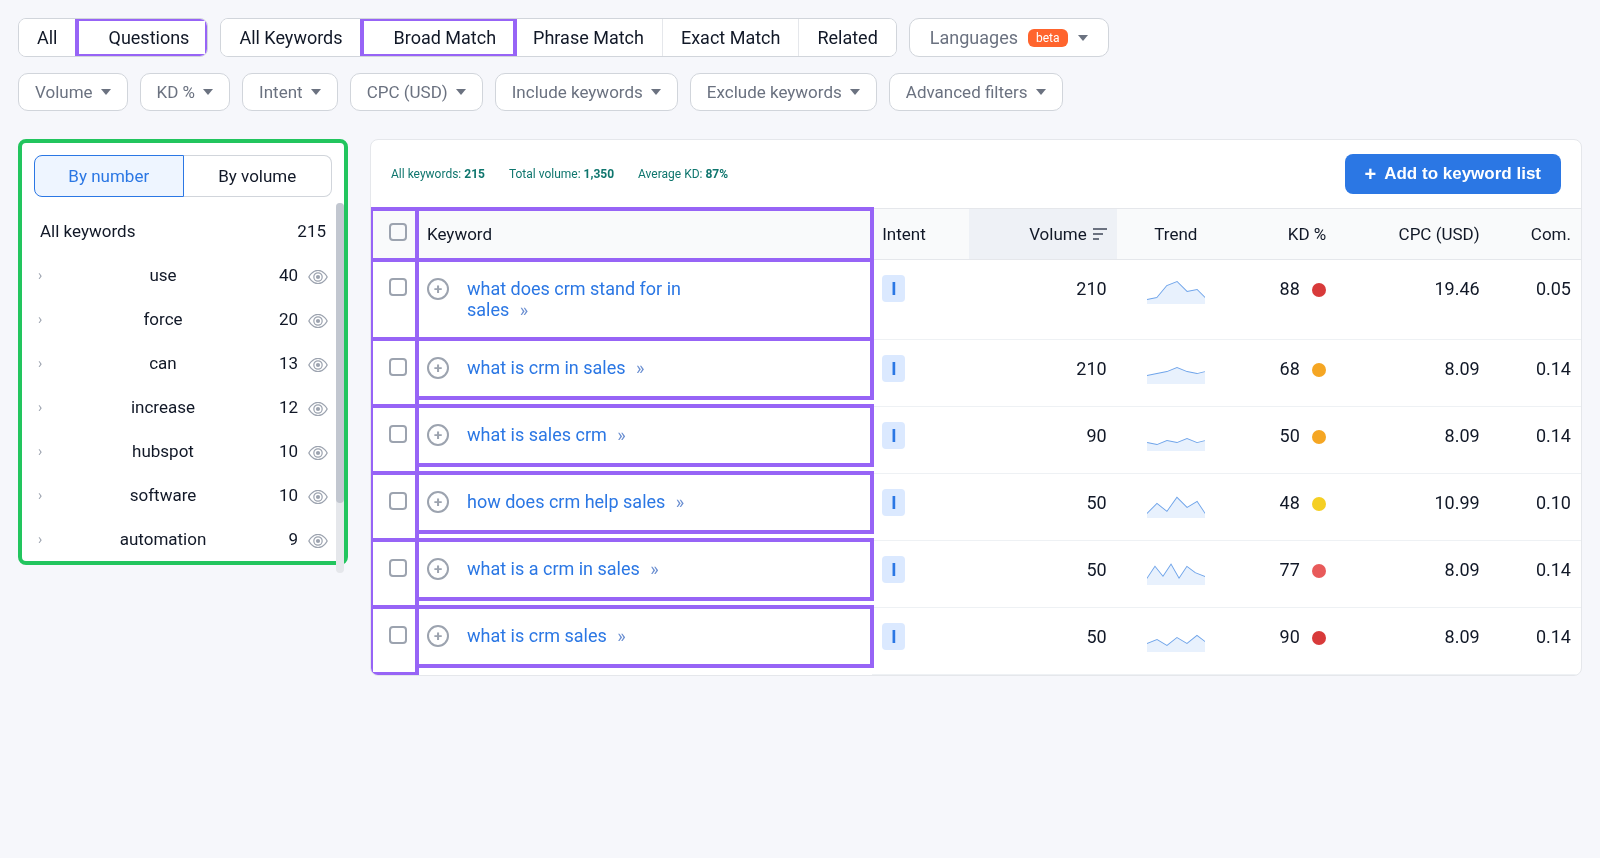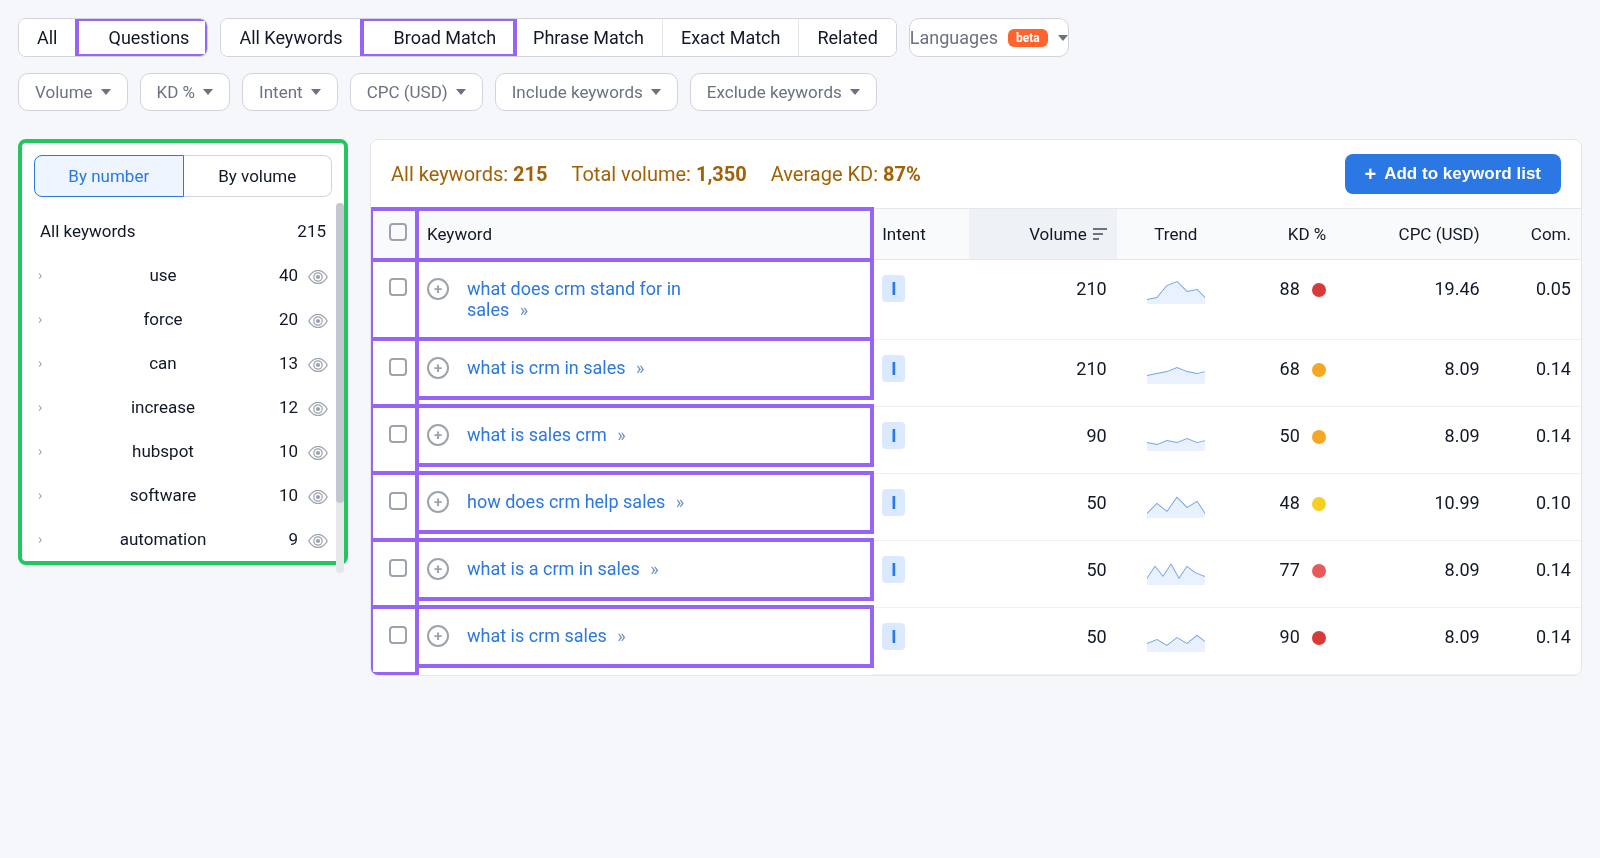--- a/index.html
+++ b/index.html
@@ -3,22 +3,22 @@
 <meta charset="utf-8">
 <style>
 * { box-sizing: border-box; margin: 0; padding: 0; }
 body { font-family: -apple-system, BlinkMacSystemFont, "Segoe UI", Roboto, Helvetica, Arial, sans-serif; background: #f6f7fb; color: #111827; font-size: 16px; padding: 18px; }
 
 .tab-row { display: flex; gap: 12px; align-items: flex-end; margin-bottom: 16px; flex-wrap: wrap; }
 .tab-group { display: inline-flex; background: #fff; border: 1px solid #d1d5db; border-radius: 8px; overflow: hidden; }
 .tab-item { padding: 8px 18px; font-size: 18px; cursor: pointer; border-right: 1px solid #e5e7eb; background:#fff; }
 .tab-item:last-child { border-right: none; }
 .tab-item.hl { outline: 4px solid #9764f6; outline-offset: -2px; position: relative; z-index: 2; padding-left: 32px; }
-.lang-btn { display:inline-flex; align-items:center; gap:10px; padding: 8px 0; border:1px solid #d1d5db; border-radius:10px; background:#fff; font-size:18px; color:#6b7280; cursor:pointer;}
-.beta-badge { background:#ff642d; color:#fff; font-size:12px; font-weight:700; padding:2px 8px; border-radius:6px; }
+.lang-btn { display:inline-flex; align-items:center; gap:10px; padding: 8px 20px; border:1px solid #d1d5db; border-radius:10px; background:#fff; font-size:18px; color:#6b7280; cursor:pointer;}
+.beta-badge { background:#ff642d; color:#fff; font-size:12px; font-weight:400; padding:2px 8px; border-radius:6px; }
 
 .filter-row { display:flex; gap:12px; flex-wrap:wrap; margin-bottom: 28px;}
 .filter-chip { display:inline-flex; align-items:center; gap:8px; padding:8px 16px; border:1px solid #d1d5db; border-radius:10px; background:#fff; font-size:17px; color:#6b7280; cursor:pointer;}
 .caret { width:0; height:0; border-left:5px solid transparent; border-right:5px solid transparent; border-top:6px solid #6b7280; }
 
 .content { display:flex; gap:22px; align-items:flex-start;}
 .left-panel { width:330px; background:#fff; border:4px solid #22c55e; border-radius:8px; position:relative; }
 .toggle-pair { display:flex; margin:12px; }
 .toggle-btn { flex:1; padding:10px 0; text-align:center; font-size:17px; border:1px solid #d1d5db; background:#fff; cursor:pointer;}
 .toggle-btn:first-child{ border-radius:8px 0 0 8px;}
@@ -30,21 +30,21 @@
 .lp-row .chev { width:18px; color:#9ca3af; font-size:14px;}
 .lp-row .term { flex:1; color:#111827;text-align:center;}
 .lp-row .count { color:#111827; margin-right:10px; min-width:28px; text-align:right;}
 .eye-icon { width:20px; height:14px; position:relative;}
 .eye-icon svg { width:20px; height:14px;}
 .lp-scroll { position:absolute; right:0; top:60px; width:8px; height:370px; background:#e5e7eb; border-radius:4px;}
 .lp-thumb { position:absolute; top:0; right:0; width:8px; height:300px; background:#c2c7d0; border-radius:4px;}
 
 .main-panel { flex:1; background:#fff; border:1px solid #e5e7eb; border-radius:8px; overflow:hidden; }
 .summary { display:flex; align-items:center; justify-content:space-between; padding:14px 20px;}
-.summary-left { display:flex; gap:24px; font-size:20px; color:#a16207;}
+.summary-left { display:flex; gap:24px; font-size:12px; color:#0f766e;}
 .summary-left b { font-weight:700; }
 .add-btn { background:#2b77e4; color:#fff; border:none; border-radius:8px; padding:10px 20px; font-size:17px; font-weight:600; cursor:pointer; display:inline-flex; gap:8px; align-items:center;}
 .plus { font-size:20px; line-height:1;}
 
 table { width:100%; border-collapse:collapse; }
 thead th { background:#f9fafb; font-weight:400; color:#111827; font-size:17px; padding:14px 10px; border-top:1px solid #e5e7eb; border-bottom:1px solid #e5e7eb; text-align:left;}
 thead th.right, td.right { text-align:right;}
 thead th.center, td.center { text-align:center;}
 th.vol { background:#eef1f6;}
 .sort-icon { display:inline-block; margin-left:6px; color:#6b7280;}
@@ -102,20 +102,24 @@
       <span class="caret"></span>
     </div>
   <div class="filter-chip">
       <span>Include keywords</span>
       <span class="caret"></span>
     </div>
   <div class="filter-chip">
       <span>Exclude keywords</span>
       <span class="caret"></span>
     </div>
+  <div class="filter-chip">
+      <span>Advanced filters</span>
+      <span class="caret"></span>
+    </div>
 </div>
 
 <div class="content">
 
   <div class="left-panel">
     <div class="toggle-pair">
       <div class="toggle-btn active">By number</div>
       <div class="toggle-btn">By volume</div>
     </div>
     <div class="lp-header">

